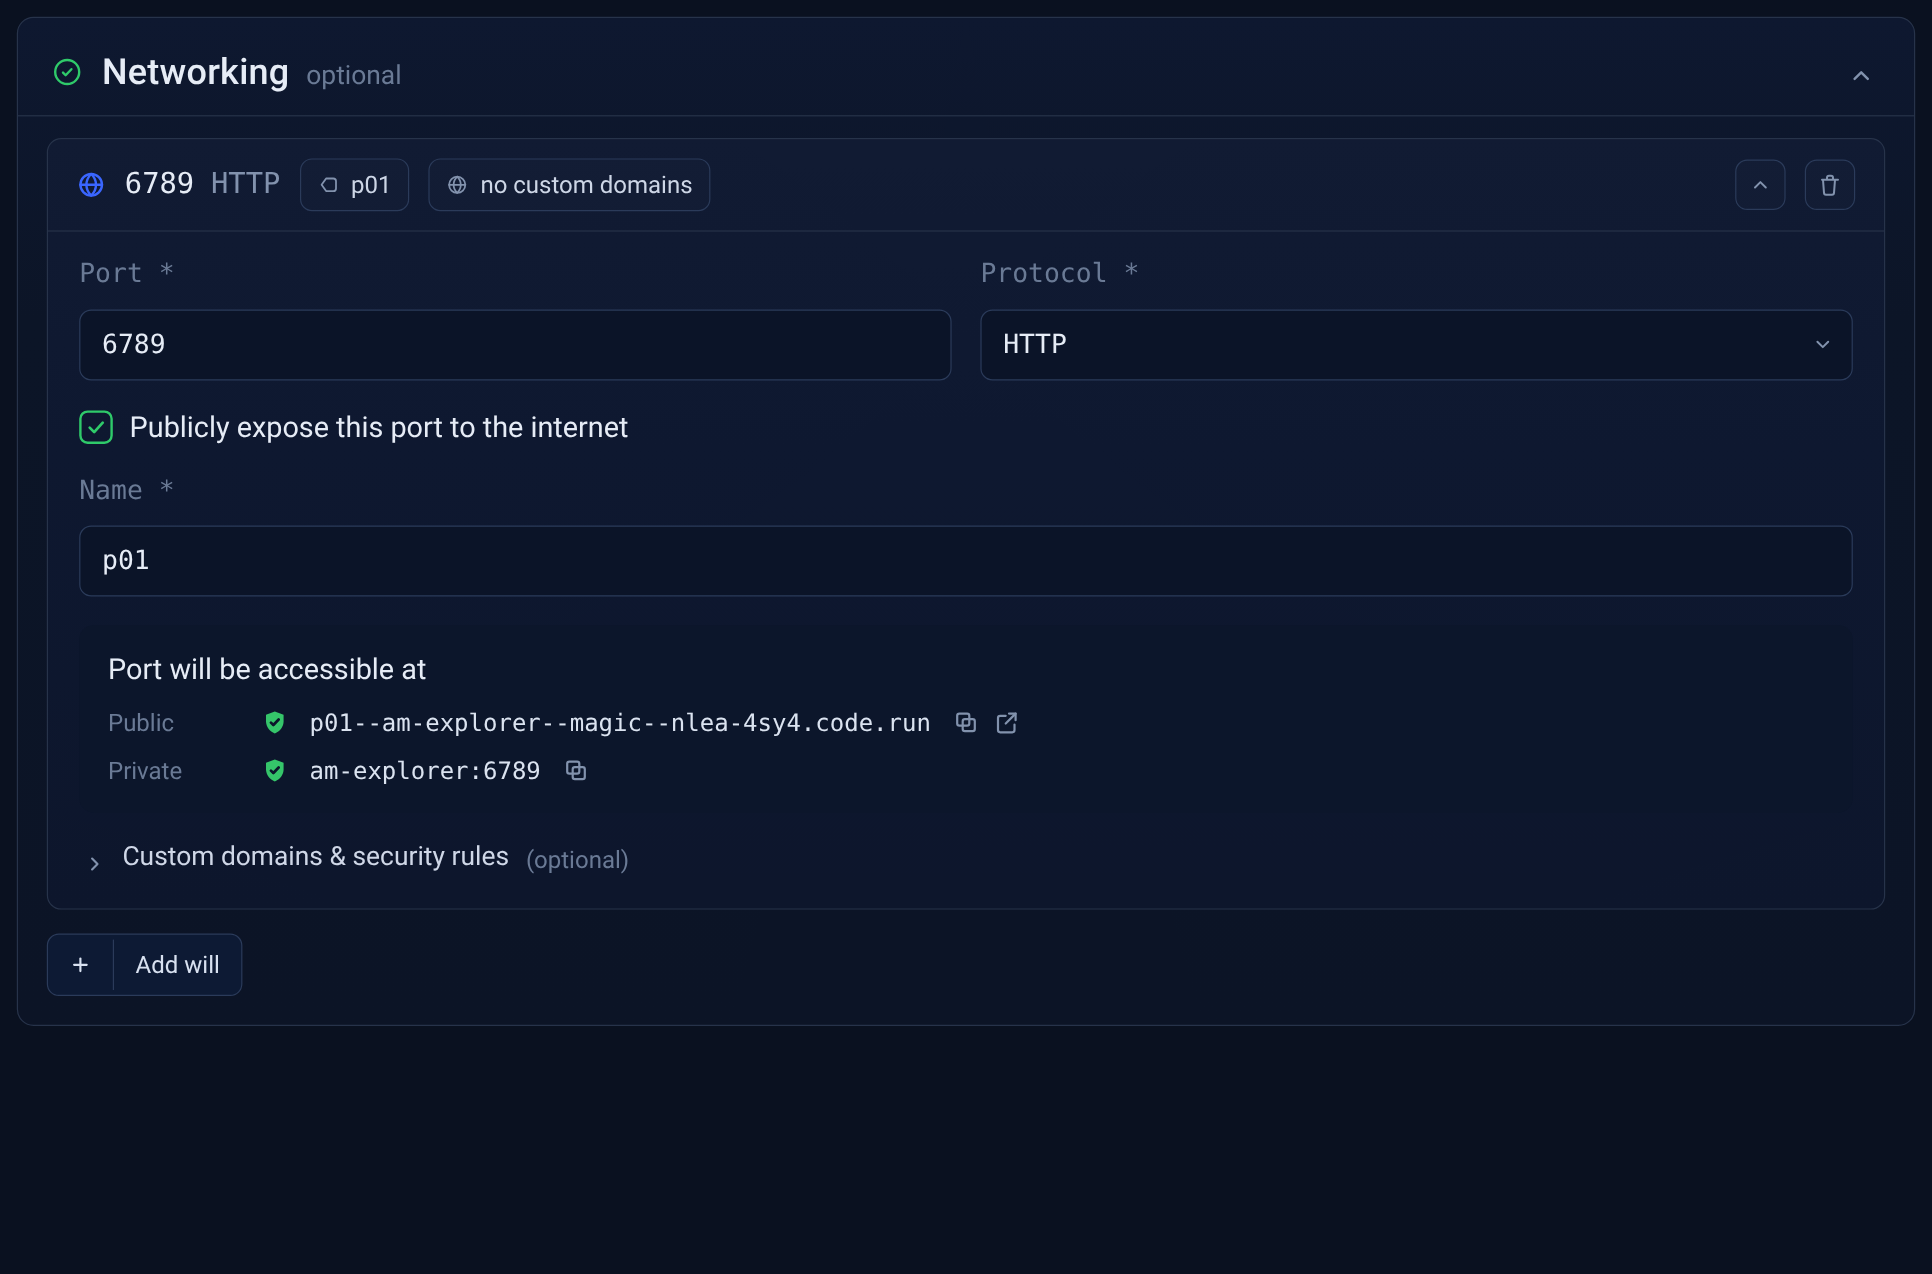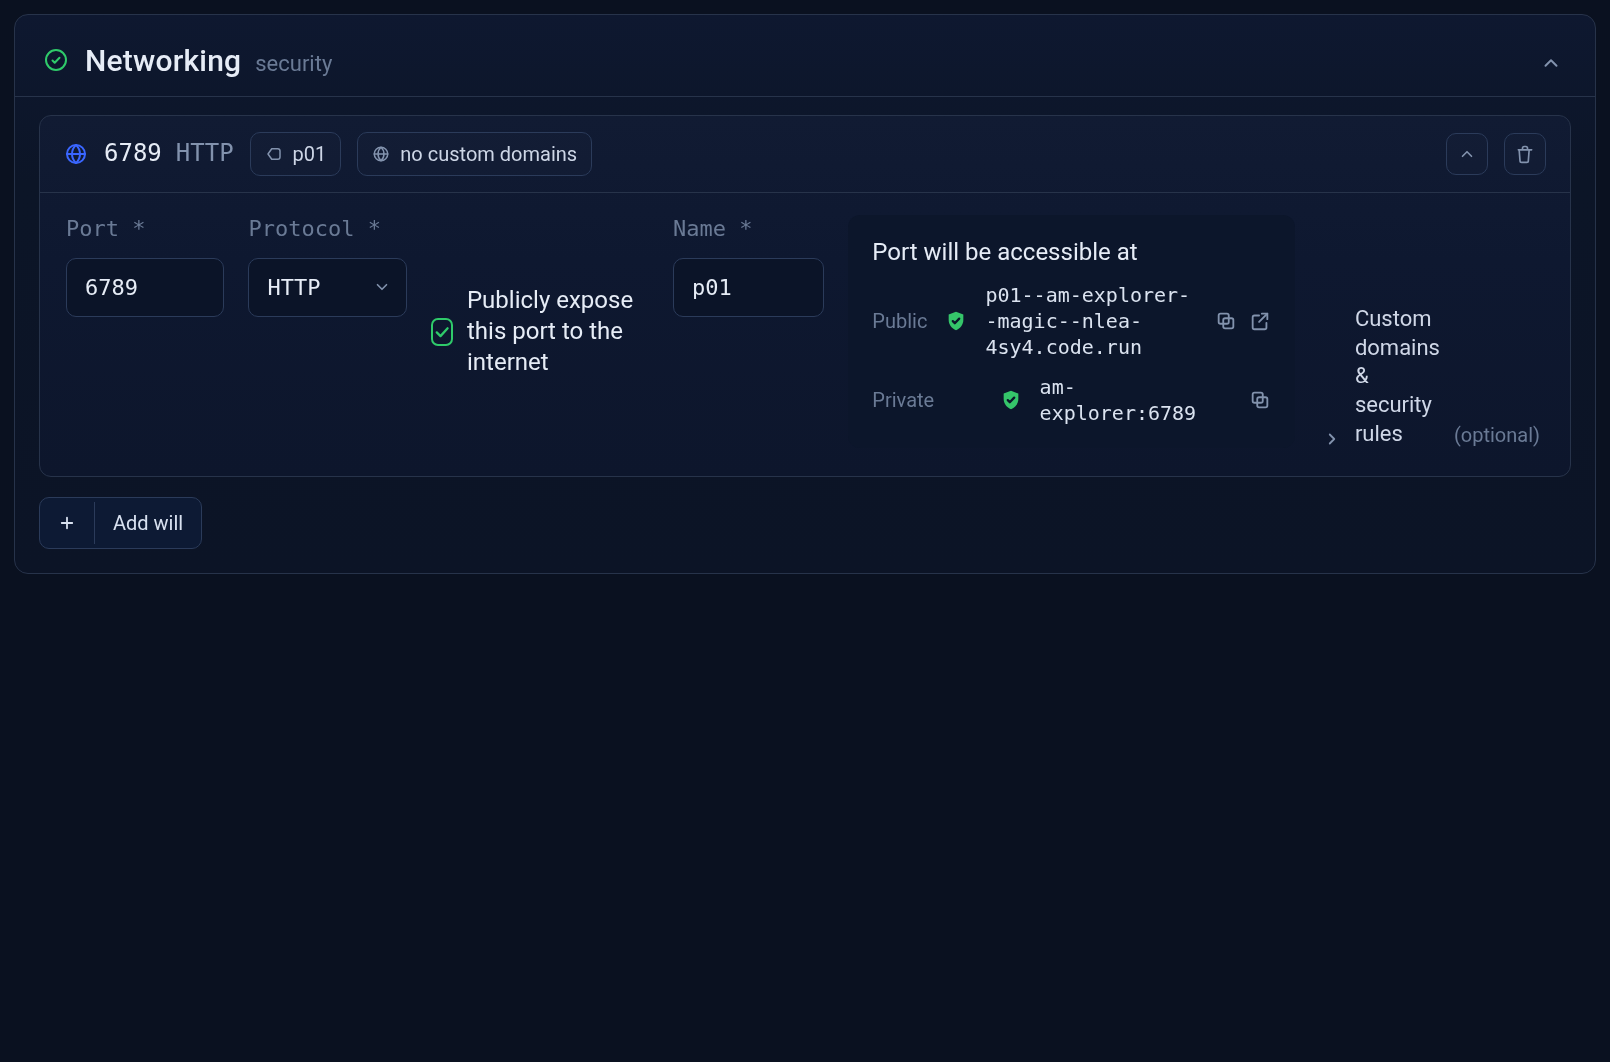--- a/index.html
+++ b/index.html
@@ -73,21 +73,21 @@
     display:inline-flex;align-items:center;gap:10px;border:1px solid var(--border2);
     border-radius:10px;padding:8px 14px;color:#cdd6e6;font-size:20px;
     background:rgba(255,255,255,0.01);
   }
   .pill .ic{color:var(--muted)}
   .ph-right{display:flex;align-items:center;gap:16px}
   .icon-btn{
     width:42px;height:42px;border:1px solid var(--border2);border-radius:10px;display:flex;align-items:center;justify-content:center;color:var(--muted);background:rgba(255,255,255,0.01);
   }
 
-  .port-body{padding:22px 26px 28px 26px;display:flex;flex-direction:row;gap:24px}
+  .port-body{padding:22px 26px 28px 26px;display:flex;flex-direction:column;gap:24px}
   .grid2{display:grid;grid-template-columns:1fr 1fr;gap:24px}
   .field{display:flex;flex-direction:column;gap:14px}
   .label{color:var(--muted2);font-family:ui-monospace,Menlo,Monaco,Consolas,monospace;font-size:22px}
   .input,.select{
     border:1px solid var(--border2);border-radius:10px;background:#0b1428;
     color:var(--text);font-family:ui-monospace,Menlo,Monaco,Consolas,monospace;font-size:22px;
     padding:16px 18px;outline:none;width:100%;
   }
   .select-wrap{position:relative}
   .select{appearance:none;padding-right:46px}
@@ -133,21 +133,21 @@
     <div class="header-left">
       <span class="hdr-icon">
         <svg width="24" height="24" viewBox="0 0 24 24" fill="none" stroke="#2fca6a" stroke-width="2" stroke-linecap="round" stroke-linejoin="round">
             <circle cx="12" cy="12" r="10"></circle>
             <path d="M8.5 12.5l2.2 2.2 4.8-5"></path>
           </svg>
       </span>
       <div class="titles">
         <div class="title-row">
           <span class="title">Networking</span>
-          <span class="optional">security</span>
+          <span class="optional">optional</span>
         </div>
       </div>
     </div>
     <div class="chev">
       <svg width="22" height="22" viewBox="0 0 24 24" fill="none" stroke="currentColor" stroke-width="2.2" stroke-linecap="round" stroke-linejoin="round">
           <polyline points="6 15 12 9 18 15"></polyline>
         </svg>
     </div>
   </div>
 

